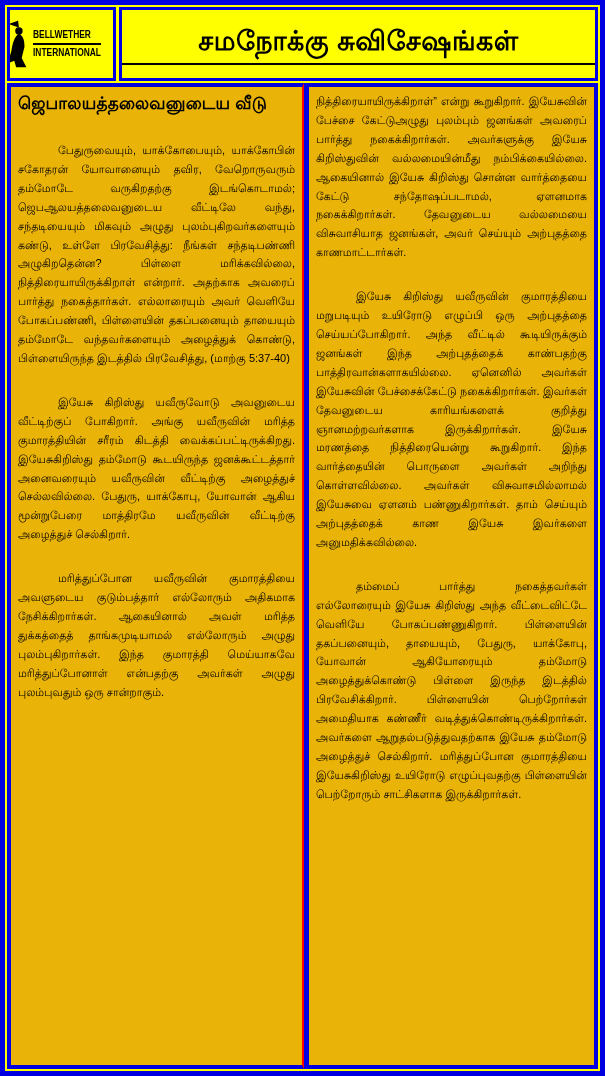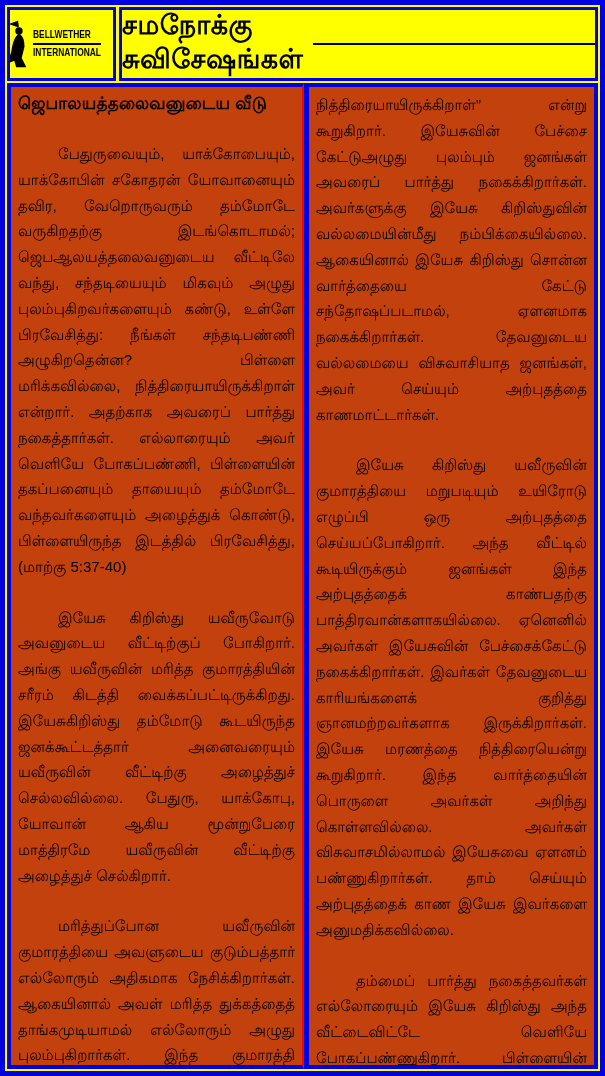--- a/index.html
+++ b/index.html
@@ -15,31 +15,31 @@
     flex:0 0 109px;box-sizing:border-box;border:3px solid #0000e0;
     background:#ffff00;display:flex;align-items:center;justify-content:center;
     gap:2px;padding:2px;overflow:hidden;
   }
   .figure-icon{flex:0 0 auto;display:block;}
   .logo-text{display:flex;flex-direction:column;font-weight:bold;font-size:10.5px;
     line-height:1.3;transform:scaleX(0.80);transform-origin:left center;white-space:nowrap;}
   .logo-line.underlined{border-bottom:2px solid #000;padding-bottom:1px;margin-bottom:1px;}
   .title-box{
     flex:1;box-sizing:border-box;border:3px solid #0000e0;background:#ffff00;
-    display:flex;flex-direction:row;align-items:center;justify-content:center;
+    display:flex;flex-direction:column;align-items:center;justify-content:center;
   }
   .title-tamil{font-size:27px;font-weight:bold;padding:3px 0 3px;letter-spacing:0.5px;}
   .title-divider{width:100%;height:2px;background:#000;}
   .title-english{font-size:20px;font-weight:bold;letter-spacing:0.6px;padding:4px 0 3px;}
   
   .columns{display:flex;flex:1;min-height:0;}
-  .col{box-sizing:border-box;background:#c2410c;padding:5px 7px 20px;overflow:hidden;}
+  .col{box-sizing:border-box;background:#eab308;padding:5px 7px 20px;overflow:hidden;}
   .col-left{width:297px;border:4px solid #0000e0;border-right:2px solid #ff0000;}
   .col-right{flex:1;border:4px solid #0000e0;border-left-width:5px;}
-  .col p{margin:0 0 25px;text-align:justify;font-size:15px;line-height:1.72;}
+  .col p{margin:0 0 25px;text-align:justify;font-size:11px;line-height:1.72;}
   .col p:last-child{margin-bottom:0;}
   .quote{font-weight:normal;font-size:15.5px;line-height:1.58;}
   .indent{text-indent:40px;}
   .col-heading{font-size:17px;font-weight:bold;margin:2px 0 26px;letter-spacing:0.2px;}
 </style>
 </head>
 <body>
 
 <div class="page">
 

